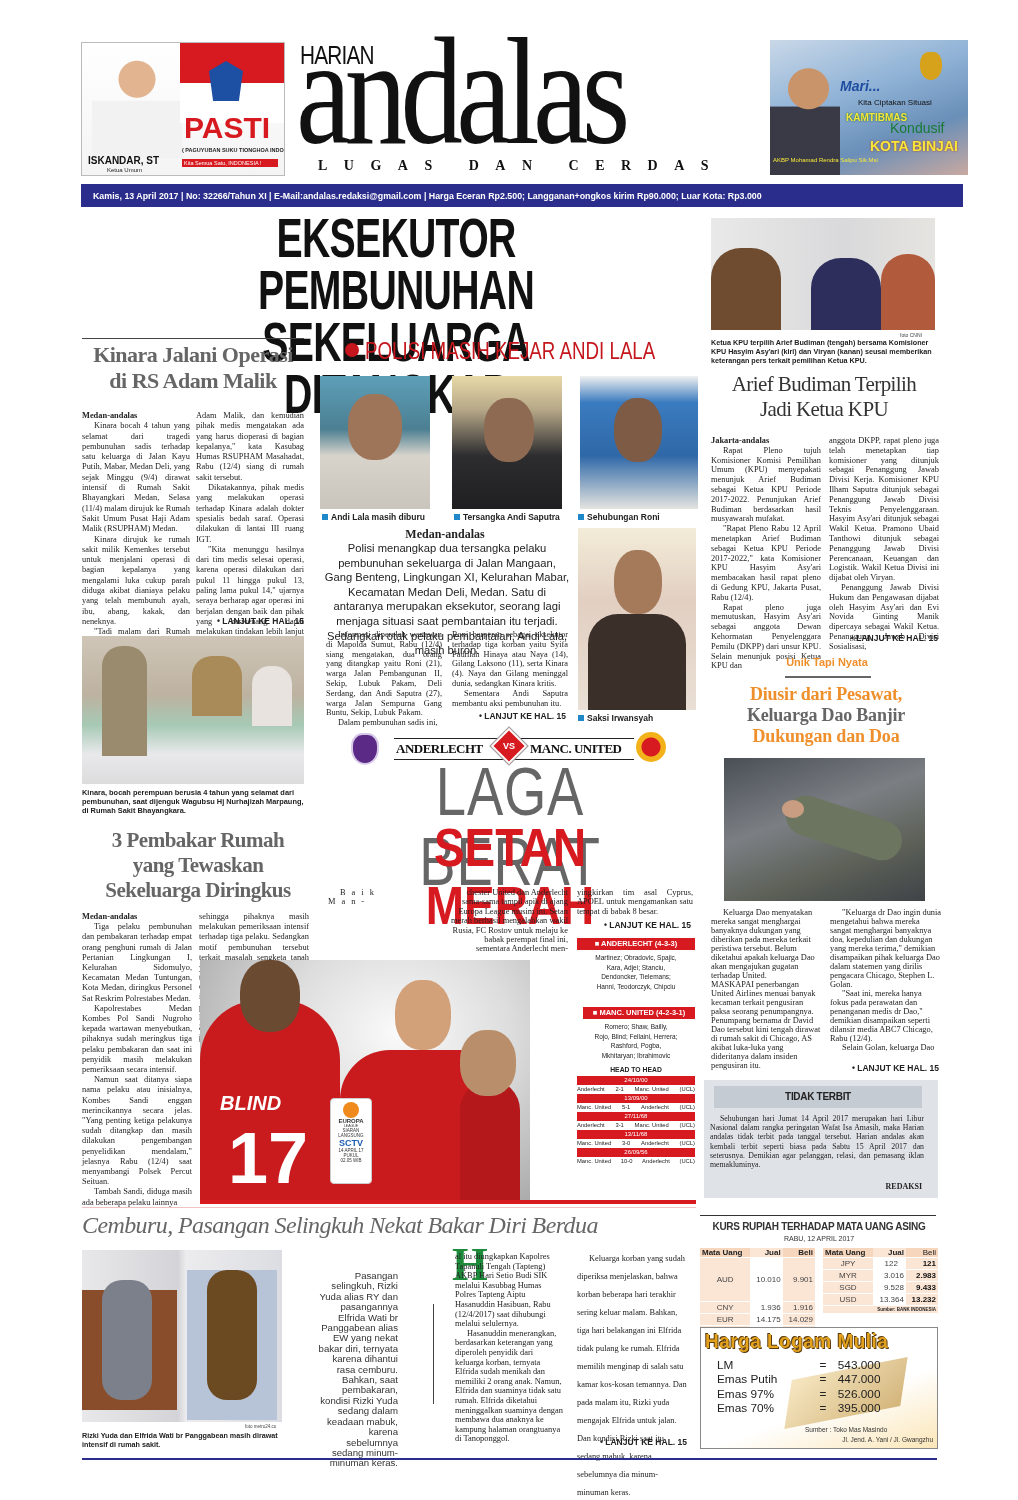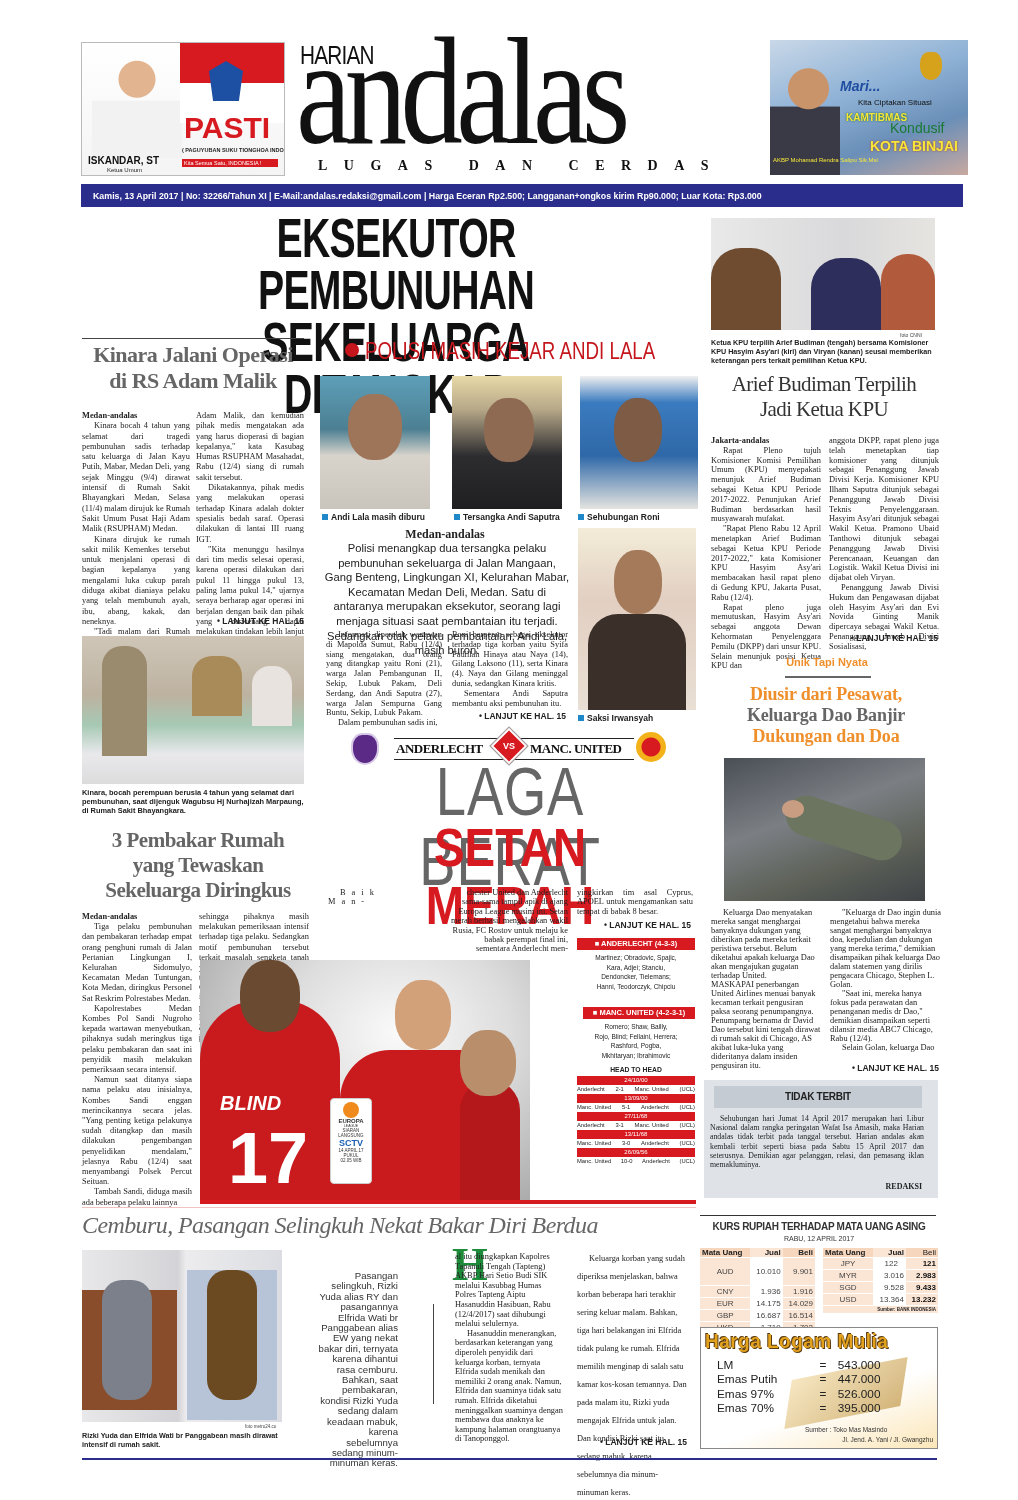--- a/index.html
+++ b/index.html
@@ -317,21 +317,21 @@
   <thead>
       <tr>
     <th style="background:#f6d6bd;text-align:left;padding:0 2px;font-weight:bold">Mata Uang</th>
     <th style="background:#fbe6d6;text-align:right;padding:0 2px">Jual</th>
     <th style="background:#f6d6bd;text-align:right;padding:0 2px">Beli</th>
   </tr>
     </thead>
   <tbody id="kurs-left-body">
       <tr>
         <td style="padding: 0px 2px; line-height: 11px; color: rgb(68, 68, 68); background: rgb(251, 230, 214); text-align: center;">AUD</td>
-        <td style="padding: 8px 2px; line-height: 11px; color: rgb(68, 68, 68); background: rgb(255, 255, 255); text-align: right; margin-top: 19px;">10.010</td>
+        <td style="padding: 16px 2px; line-height: 11px; color: rgb(68, 68, 68); background: rgb(255, 255, 255); text-align: right; margin-top: 19px;">10.010</td>
         <td style="padding: 0px 2px; line-height: 11px; color: rgb(68, 68, 68); background: rgb(251, 230, 214); text-align: right;">9.901</td>
       </tr>
       <tr>
         <td style="padding: 0px 2px; line-height: 11px; color: rgb(68, 68, 68); background: rgb(251, 230, 214); text-align: center;">CNY</td>
         <td style="padding: 0px 2px; line-height: 11px; color: rgb(68, 68, 68); background: rgb(255, 255, 255); text-align: right;">1.936</td>
         <td style="padding: 0px 2px; line-height: 11px; color: rgb(68, 68, 68); background: rgb(251, 230, 214); text-align: right;">1.916</td>
       </tr>
       <tr>
         <td style="padding: 0px 2px; line-height: 11px; color: rgb(68, 68, 68); background: rgb(251, 230, 214); text-align: center;">EUR</td>
         <td style="padding: 0px 2px; line-height: 11px; color: rgb(68, 68, 68); background: rgb(255, 255, 255); text-align: right;">14.175</td>

